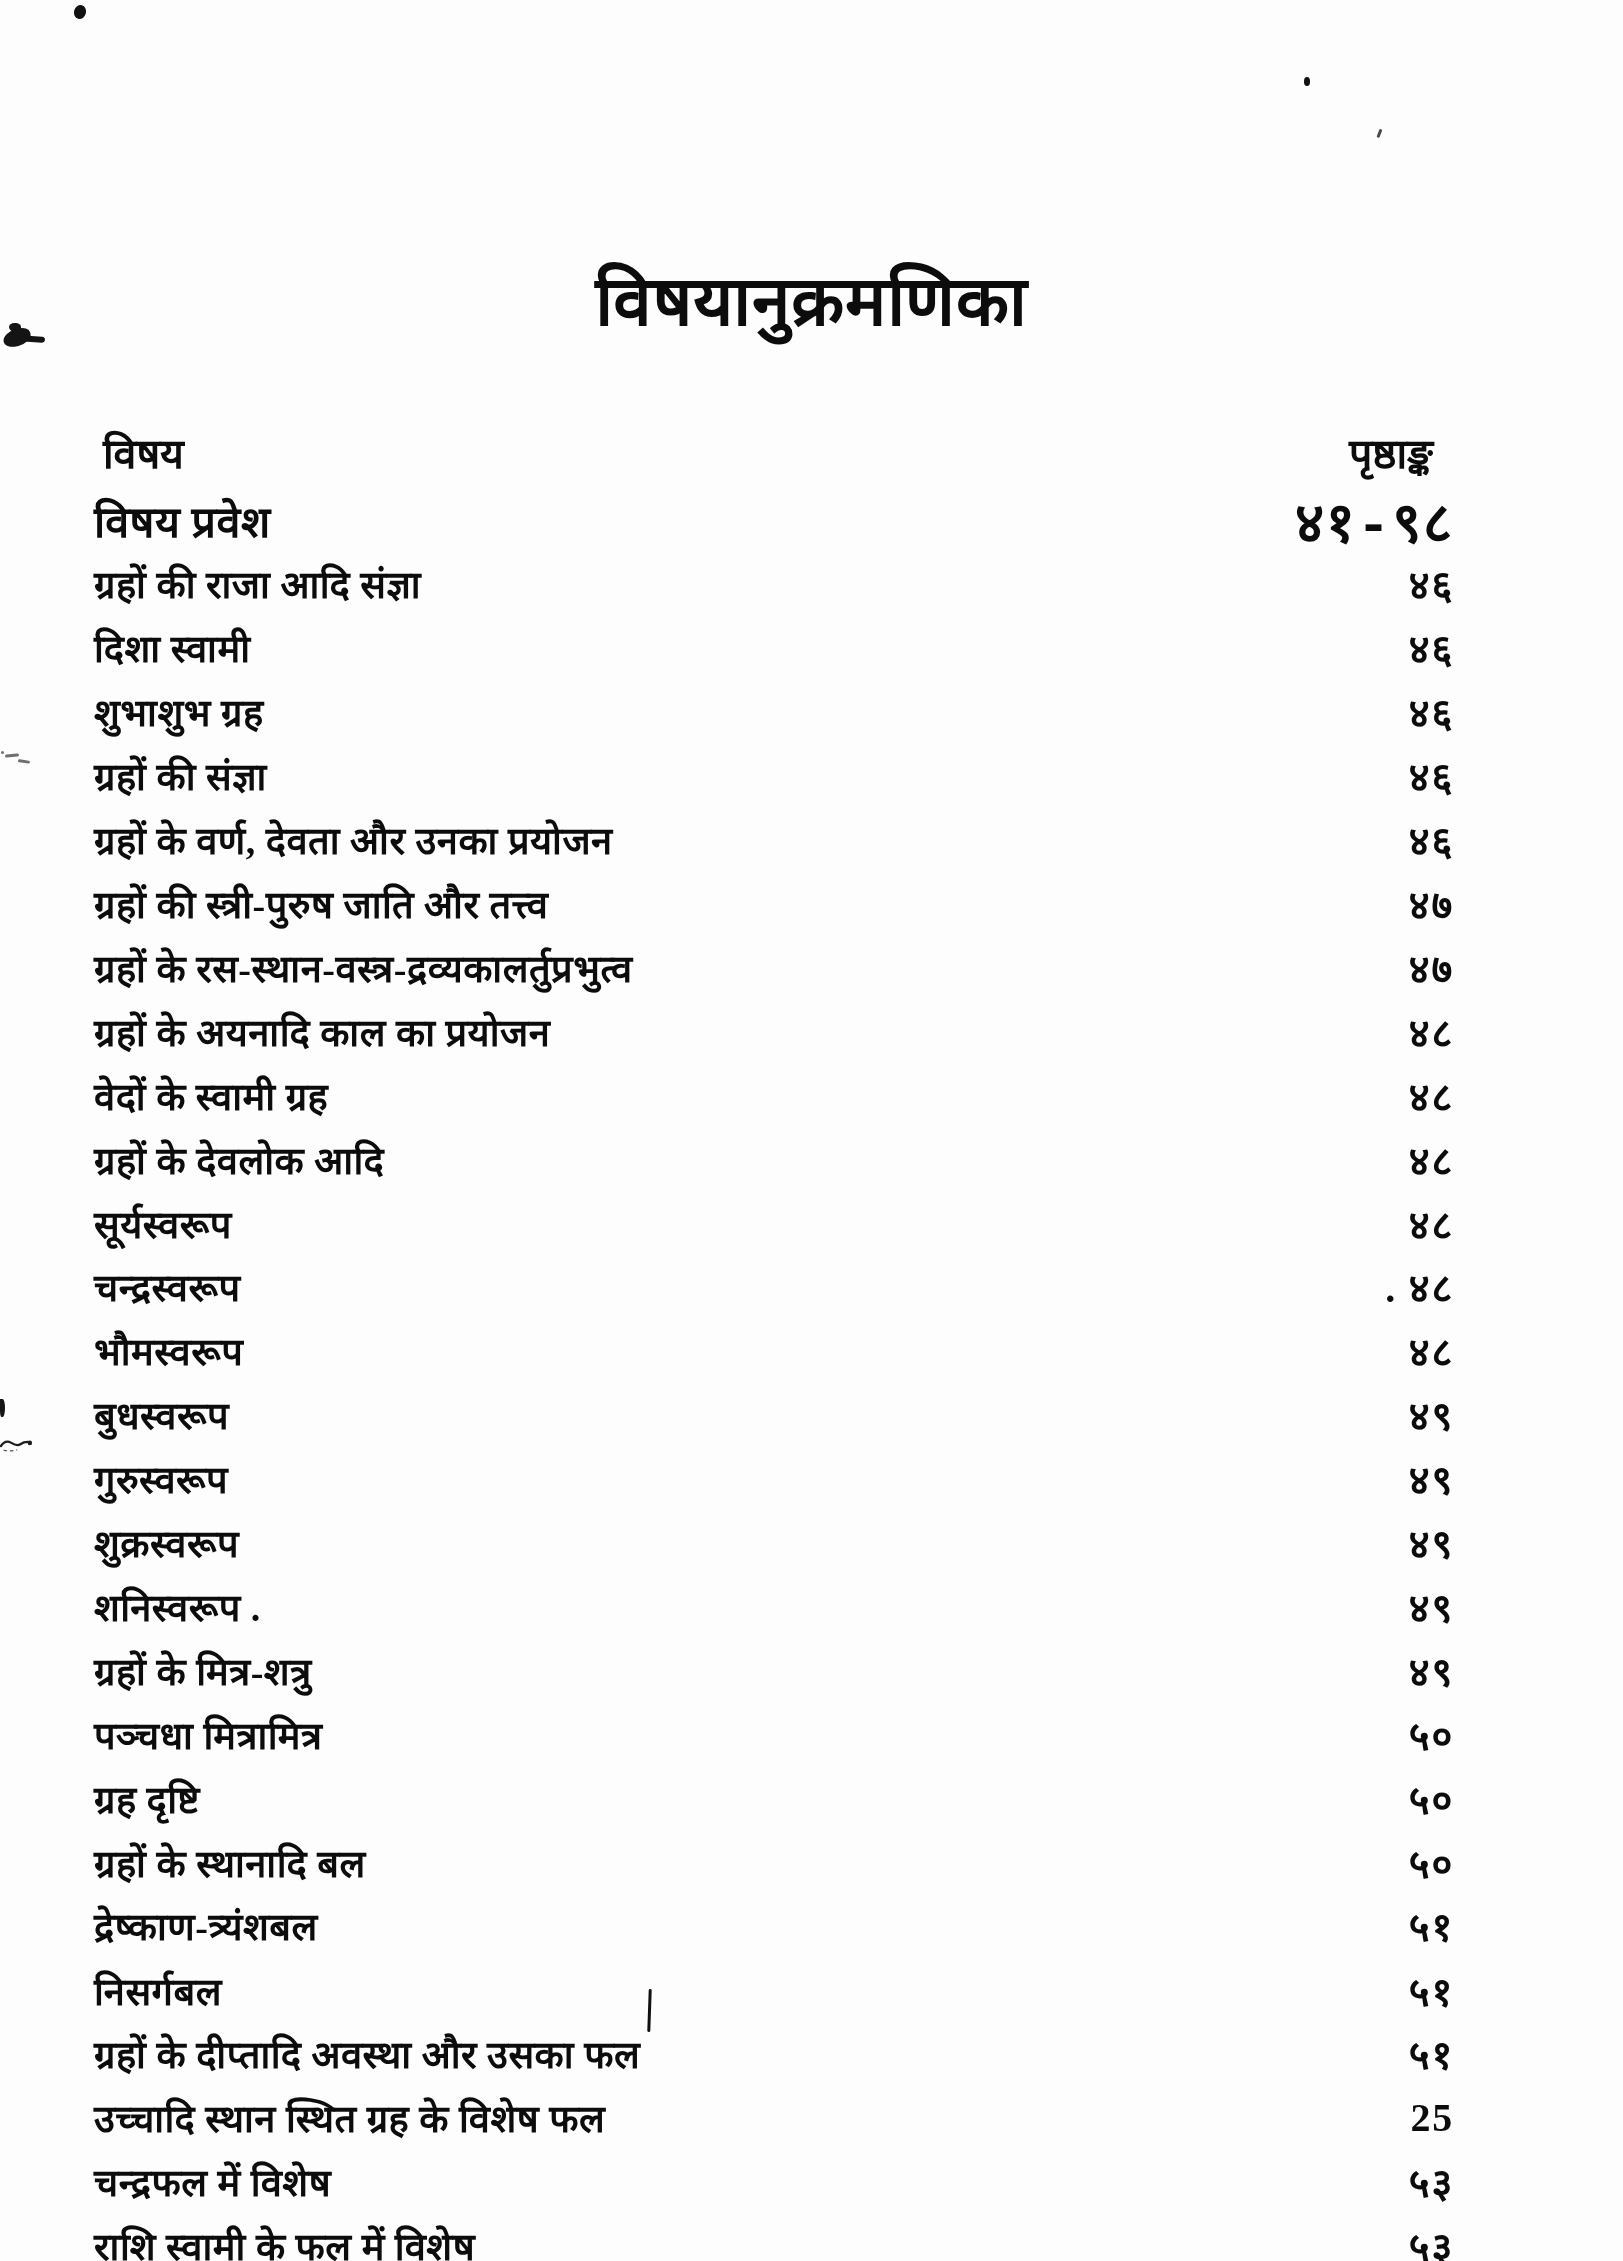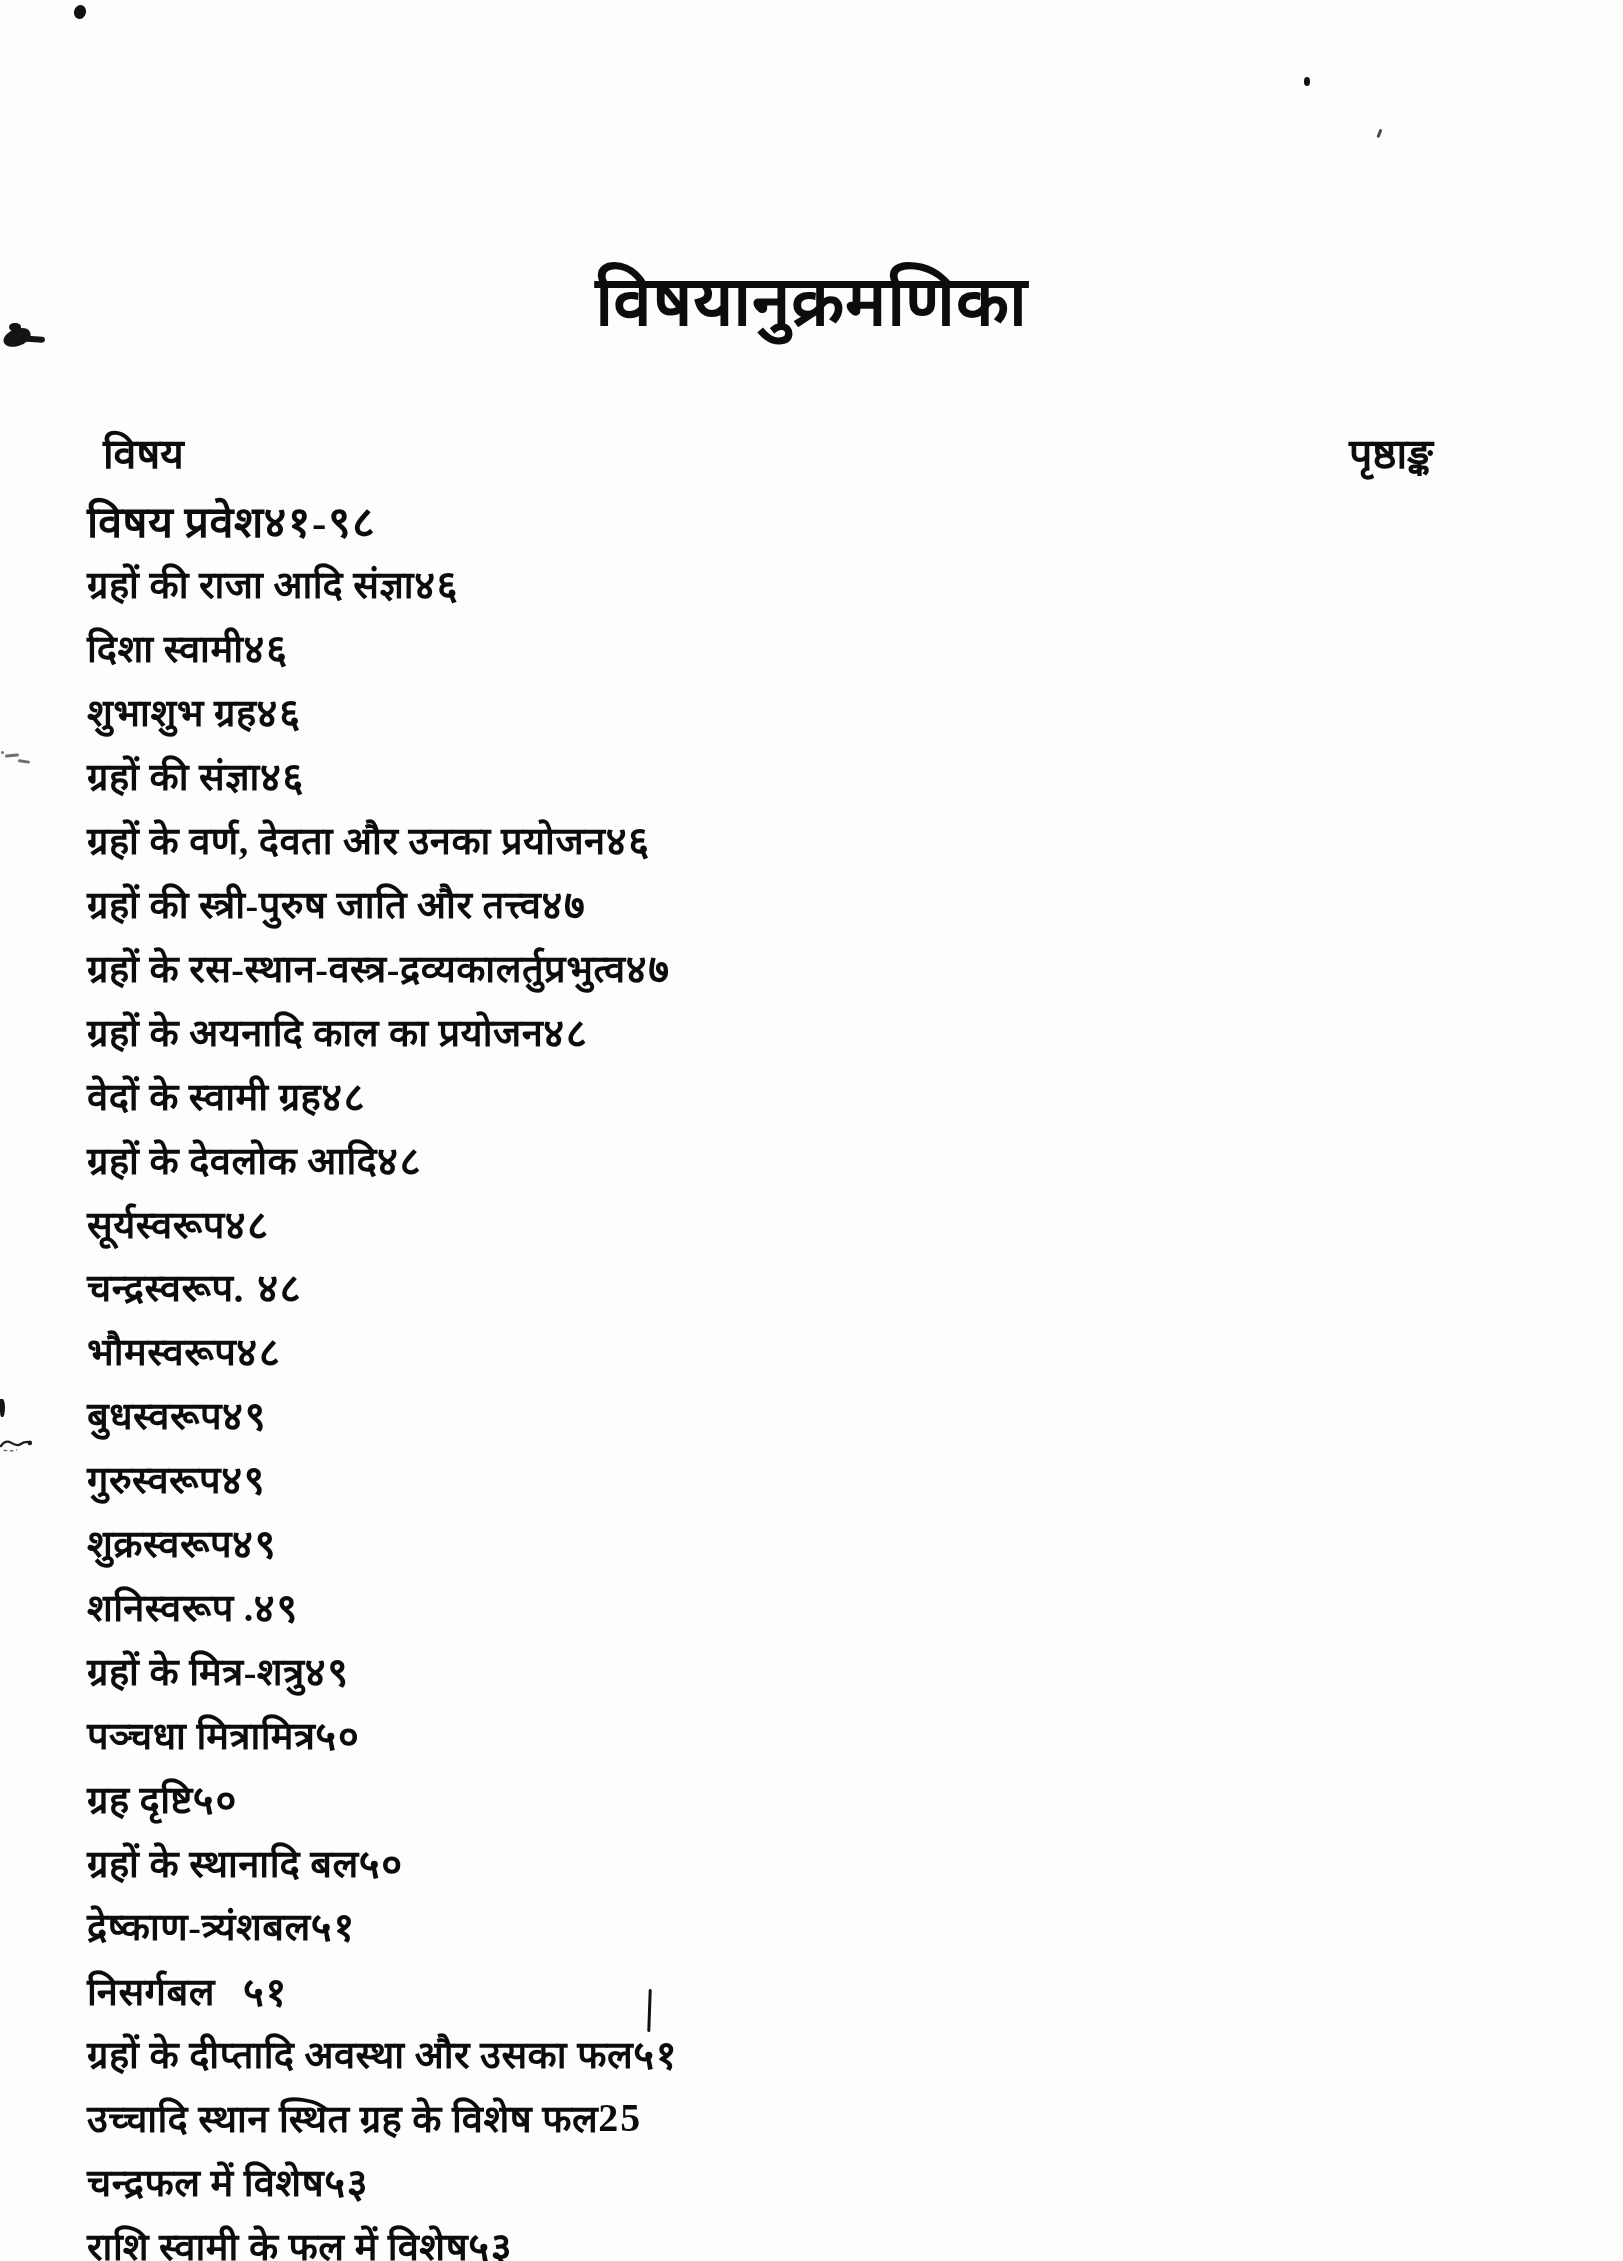--- a/index.html
+++ b/index.html
@@ -23,29 +23,29 @@
   }
   .header{
     position:absolute;
     left:103px;right:190px;top:414px;height:75px;
     display:flex;justify-content:space-between;align-items:center;
     font-size:41px;font-weight:700;
     white-space:nowrap;
   }
   .row{
     position:absolute;
-    left:87px;right:169px;height:68px;
-    display:flex;align-items:center;
+    left:94px;right:169px;height:68px;
+    display:flex;justify-content:space-between;align-items:center;
     font-weight:700;
     white-space:nowrap;
   }
   .row .lbl{font-size:38px;letter-spacing:0.5px;}
   .row .num{font-size:40px;letter-spacing:1.8px;}
   .row.lead .lbl{font-size:43px;}
-  .row.lead .num{font-size:43px;}
+  .row.lead .num{font-size:56px;font-family:Liberation Mono, monospace;}
   
   .speck{position:absolute;background:#111;border-radius:50%;}
   .blob-main{position:absolute;left:2.7px;top:329px;width:28px;height:17px;background:#141414;border-radius:60% 40% 55% 45%;transform:rotate(-14deg);}
   .blob-tail{position:absolute;left:21px;top:336px;width:23.5px;height:5.9px;background:#141414;border-radius:3.6px;transform:rotate(4deg);}
   .blob-top{position:absolute;left:9px;top:323px;width:11.8px;height:9px;background:#141414;border-radius:50% 50% 20% 60%;}
   .dash{position:absolute;background:#6f6f6f;border-radius:1.8px;}
   .stray-line{position:absolute;left:648px;top:1989px;width:2.7px;height:43px;background:#101010;transform:rotate(2deg);border-radius:1.4px;}
   .comma-left{position:absolute;left:0px;top:1399px;width:4.5px;height:18px;background:#151515;border-radius:0 60% 60% 40%;}
   .squiggle{position:absolute;left:0px;top:1437px;}
 </style>

